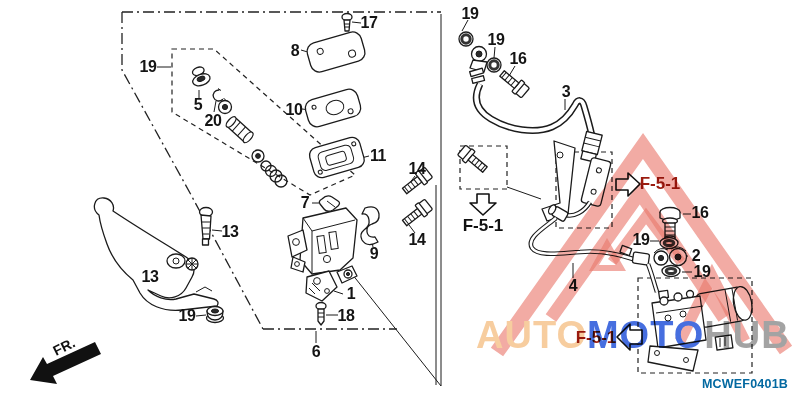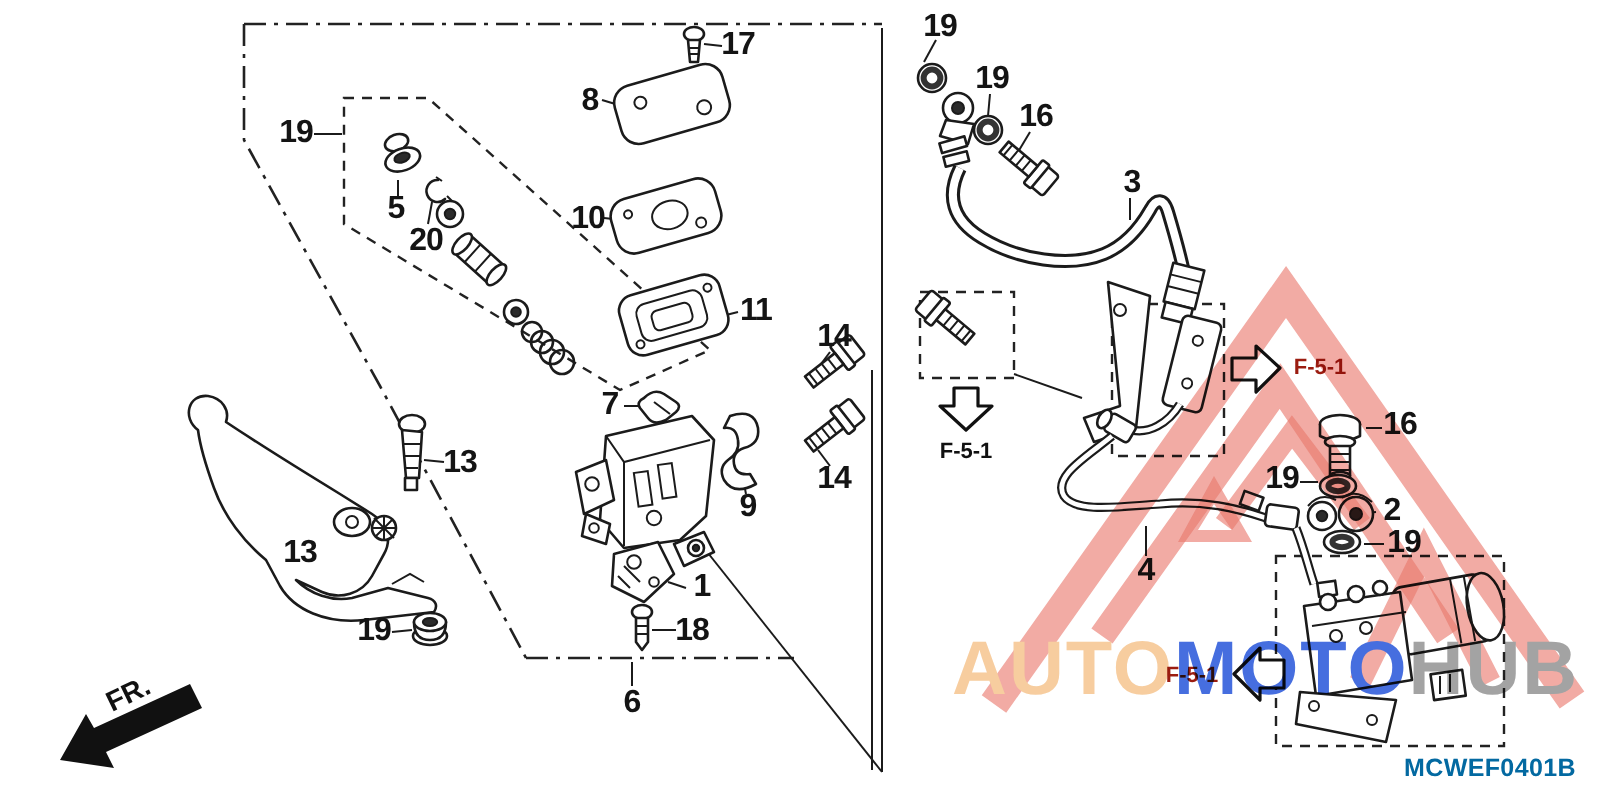--- a/index.html
+++ b/index.html
@@ -16,21 +16,21 @@
   .dashed{stroke:#222;fill:none;stroke-width:1.2px;stroke-dasharray:5 4;}
   .hose-o{stroke:#1b1b1b;fill:none;stroke-width:7px;}
   .hose-i{stroke:#ffffff;fill:none;stroke-width:4px;}
   .pipe-o{stroke:#1b1b1b;fill:none;stroke-width:4.6px;}
   .pipe-i{stroke:#ffffff;fill:none;stroke-width:2.4px;}
   .arrowcue{fill:#ffffff;stroke:#111;stroke-width:1.6px;stroke-linejoin:round;}
   #labels{position:absolute;inset:0;z-index:4;}
   .part-label{position:absolute;transform:translate(-50%,-50%);
       font-weight:700;font-size:16px;color:#141414;letter-spacing:-0.5px;white-space:nowrap;}
   .ref-label{position:absolute;transform:translate(-50%,-50%);
-      font-weight:700;font-size:11px;white-space:nowrap;}
+      font-weight:700;font-size:17px;white-space:nowrap;}
   .doc-code{position:absolute;transform:translate(-50%,-50%);
       font-weight:700;font-size:12.5px;color:#0369a1;letter-spacing:0.2px;}
   #watermark{position:absolute;inset:0;z-index:6;pointer-events:none;
       mix-blend-mode:multiply;opacity:.82;}
   .wm-text{position:absolute;left:476px;top:316px;font-weight:700;font-size:38px;
       line-height:1;letter-spacing:1px;white-space:nowrap;}
 </style>
 </head>
 <body>
 

